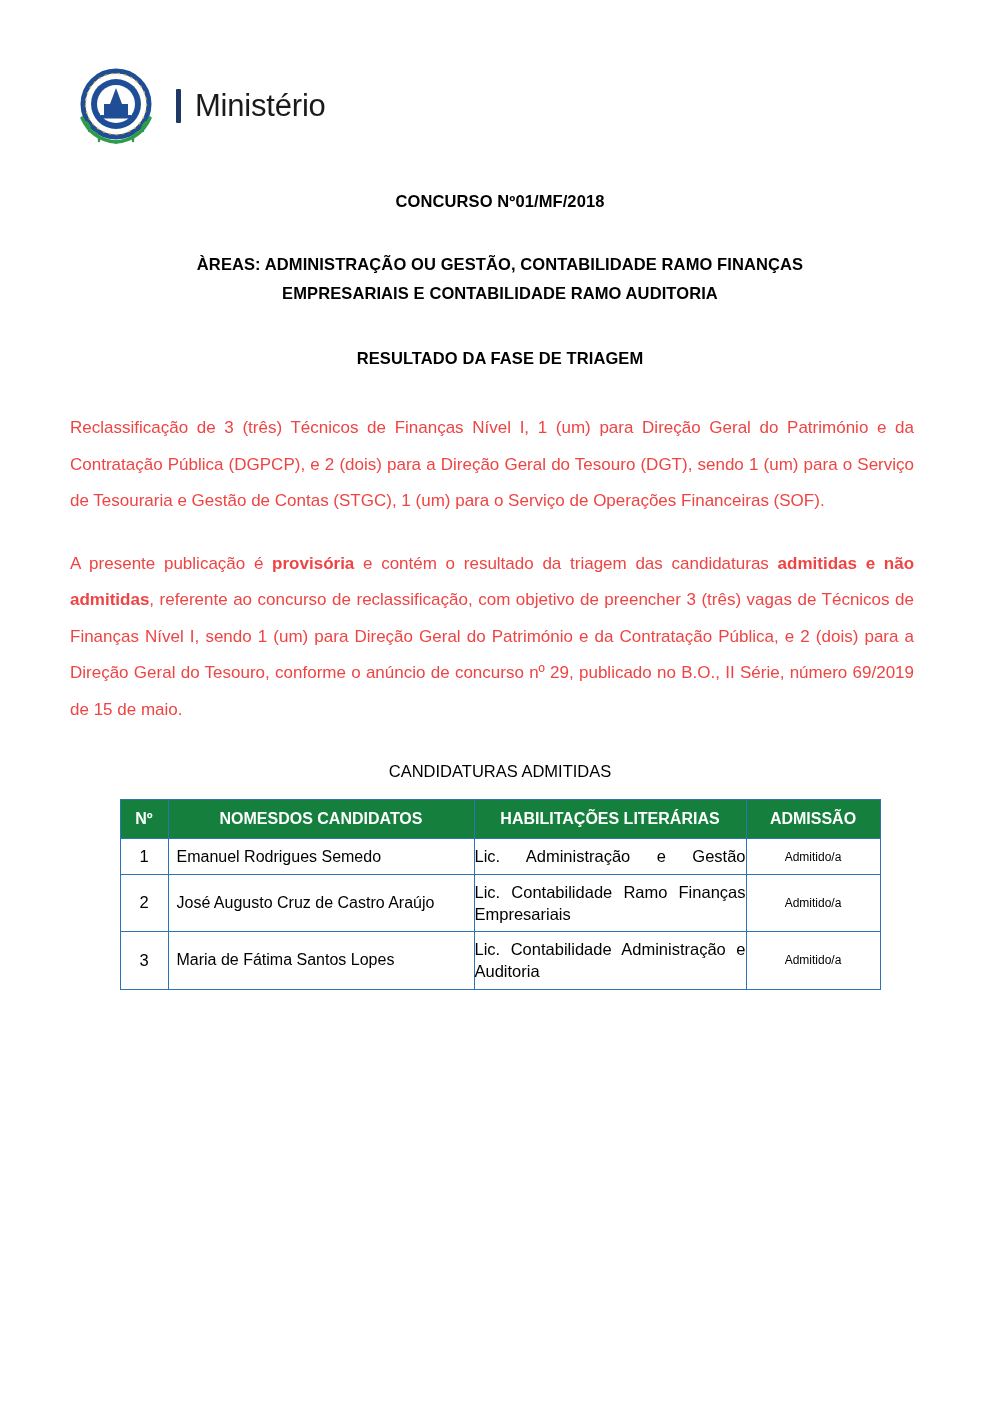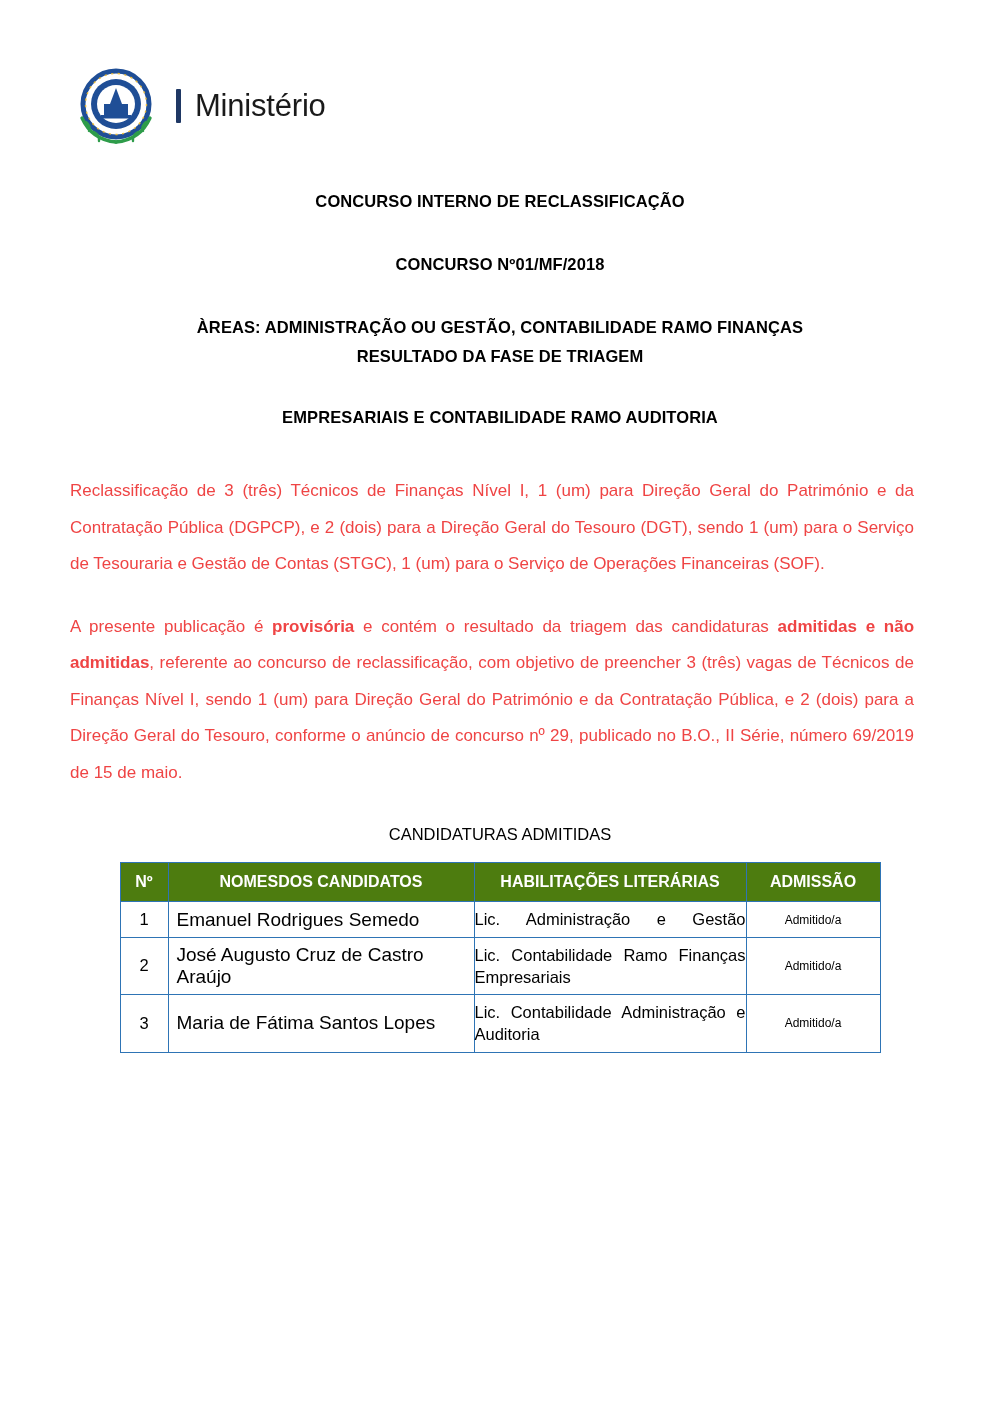--- a/index.html
+++ b/index.html
@@ -107,40 +107,40 @@
     width: 760px;
     margin: 0 auto;
     table-layout: fixed;
   }
   table.candidates th,
   table.candidates td {
     border: 1px solid #2e74b5;
     vertical-align: middle;
   }
   table.candidates thead th {
-    background: #4d7c0f;
+    background: #15803d;
     color: #ffffff;
     font-weight: bold;
     font-size: 16px;
     text-align: center;
     padding: 10px 4px;
     border-color: #2e74b5;
   }
   col.c-num { width: 48px; }
   col.c-name { width: 306px; }
   col.c-hab { width: 272px; }
   col.c-adm { width: 134px; }
 
   td.num {
     text-align: center;
     font-size: 16.5px;
     padding: 6px 2px;
   }
   td.name {
-    font-size: 19px;
+    font-size: 16px;
     padding: 6px 8px;
   }
   td.hab {
     font-size: 16.5px;
     padding: 6px 0;
     text-align: justify;
     text-align-last: justify;
     line-height: 1.35;
   }
   td.adm {
@@ -174,25 +174,24 @@
     </div>
     <div class="brand">
       <div class="brand-bar"></div>
       <div class="brand-text">
         <div class="brand-line">Ministério</div>
       </div>
     </div>
   </div>
 
   <div class="title-block">
-    <div class="title-line">CONCURSO INTERNO DE RECLASSIFICAÇÃO</div>
     <div class="title-line">CONCURSO Nº01/MF/2018</div>
     <div class="title-line underline">ÀREAS: ADMINISTRAÇÃO OU GESTÃO, CONTABILIDADE RAMO FINANÇAS</div>
+    <div class="title-line underline second">EMPRESARIAIS E CONTABILIDADE RAMO AUDITORIA</div>
     <div class="title-line last">RESULTADO DA FASE DE TRIAGEM</div>
-    <div class="title-line underline second">EMPRESARIAIS E CONTABILIDADE RAMO AUDITORIA</div>
   </div>
 
   <p class="para">Reclassificação de 3 (três) Técnicos de Finanças Nível I, 1 (um) para Direção Geral do Património e da Contratação Pública (DGPCP), e 2 (dois) para a Direção Geral do Tesouro (DGT), sendo 1 (um) para o Serviço de Tesouraria e Gestão de Contas (STGC), 1 (um) para o Serviço de Operações Financeiras (SOF).</p>
 
   <p class="para"><span>A presente publicação é </span><b>provisória</b><span> e contém o resultado da triagem das candidaturas </span><b>admitidas e não admitidas</b><span>, referente ao concurso de reclassificação, com objetivo de preencher 3 (três) vagas de Técnicos de Finanças Nível I, sendo 1 (um) para Direção Geral do Património e da Contratação Pública, e 2 (dois) para a Direção Geral do Tesouro, conforme o anúncio de concurso nº 29, publicado no B.O., II Série, número 69/2019 de 15 de maio.</span></p>
 
   <div class="table-caption">CANDIDATURAS ADMITIDAS</div>
 
   <table class="candidates">
     <colgroup>

